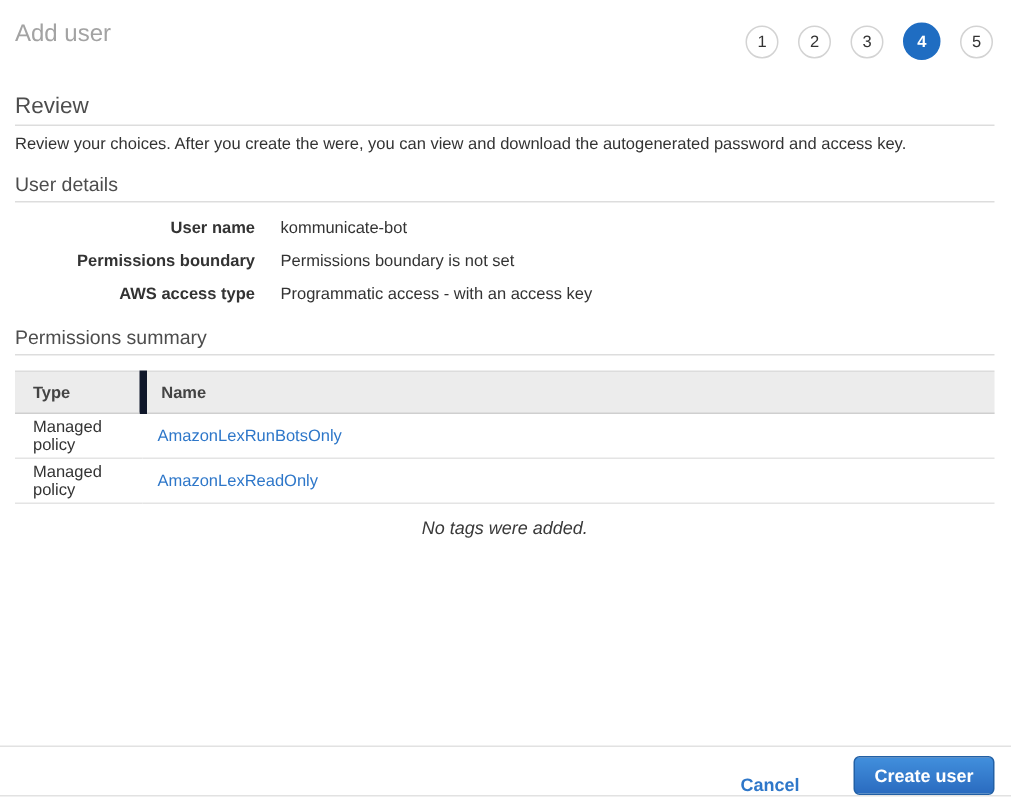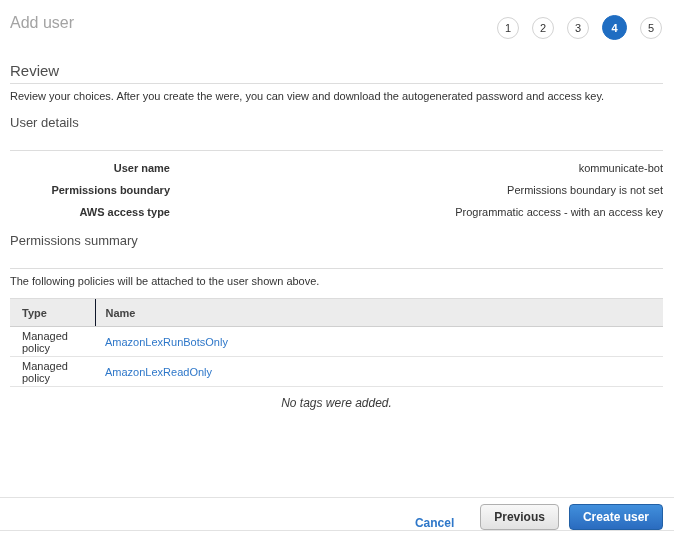--- a/index.html
+++ b/index.html
@@ -58,36 +58,36 @@
     font-weight: 400;
     color: var(--heading_gray, #4d4d4d);
     padding-bottom: 4px;
     border-bottom: 1px solid var(--line, #ddd);
   }
   .section-heading {
     font-size: 13px;
     line-height: 15px;
     font-weight: 400;
     color: var(--heading_gray, #4d4d4d);
-    padding-bottom: 20px;
+    padding-bottom: 4px;
     border-bottom: 1px solid var(--line, #ddd);
   }
   .desc {
     margin-top: 6px;
     font-size: 11px;
     line-height: 13px;
     color: var(--text, #333);
   }
   .h-user-details { margin-top: 12px; }
   .h-permissions { margin-top: 14px; }
   .h-tags { margin-top: 14px; }
 
   
   .detail-rows { margin-top: 11px; }
-  .detail-row { display: flex; margin-bottom: 9px; font-size: 11px; line-height: 13px; justify-content: space-between; }
+  .detail-row { display: flex; margin-bottom: 9px; font-size: 11px; line-height: 13px; }
   .detail-label {
     width: 160px;
     text-align: right;
     font-weight: bold;
     color: var(--text, #333);
     flex: none;
   }
   .detail-value { margin-left: 17px; color: var(--text, #333); }
 
   
@@ -100,21 +100,21 @@
   .policy-table th {
     background: var(--table_header_bg, #ececec);
     text-align: left;
     font-weight: bold;
     color: #444;
     height: 28px;
     padding: 0 10px;
     border-top: 1px solid #dcdcdc;
     border-bottom: 1px solid #cfcfcf;
   }
-  .policy-table th + th { border-left: 1px solid #0f172a; }
+  .policy-table th + th { border-left: 5px solid #0f172a; }
   .policy-table td {
     height: 30px;
     padding: 0 10px;
     border-bottom: 1px solid #e4e4e4;
     color: var(--text, #333);
   }
   .col-type { width: 85px; }
   .policy-table td:first-child, .policy-table th:first-child { padding-left: 12px; }
   a.policy-link {
     color: var(--link_blue, #2e77c9);
@@ -202,21 +202,20 @@
         <span class="detail-label">Permissions boundary</span>
         <span class="detail-value">Permissions boundary is not set</span>
       </div>
       <div class="detail-row">
         <span class="detail-label">AWS access type</span>
         <span class="detail-value">Programmatic access - with an access key</span>
       </div>
     </div>
 
     <h3 class="section-heading h-permissions">Permissions summary</h3>
-    <p class="desc">The following policies will be attached to the user shown above.</p>
 
     <table class="policy-table">
       <thead>
         <tr>
           <th class="col-type">Type</th>
           <th>Name</th>
         </tr>
       </thead>
       <tbody>
         <tr>
@@ -229,16 +228,15 @@
         </tr>
       </tbody>
     </table>
 
     <p class="tags-empty">No tags were added.</p>
 
   </div>
 
   <div class="footer">
     <a class="cancel-link">Cancel</a>
-    <button class="btn btn-secondary">Previous</button>
     <button class="btn btn-primary">Create user</button>
   </div>
 </div>
 
 </body></html>

